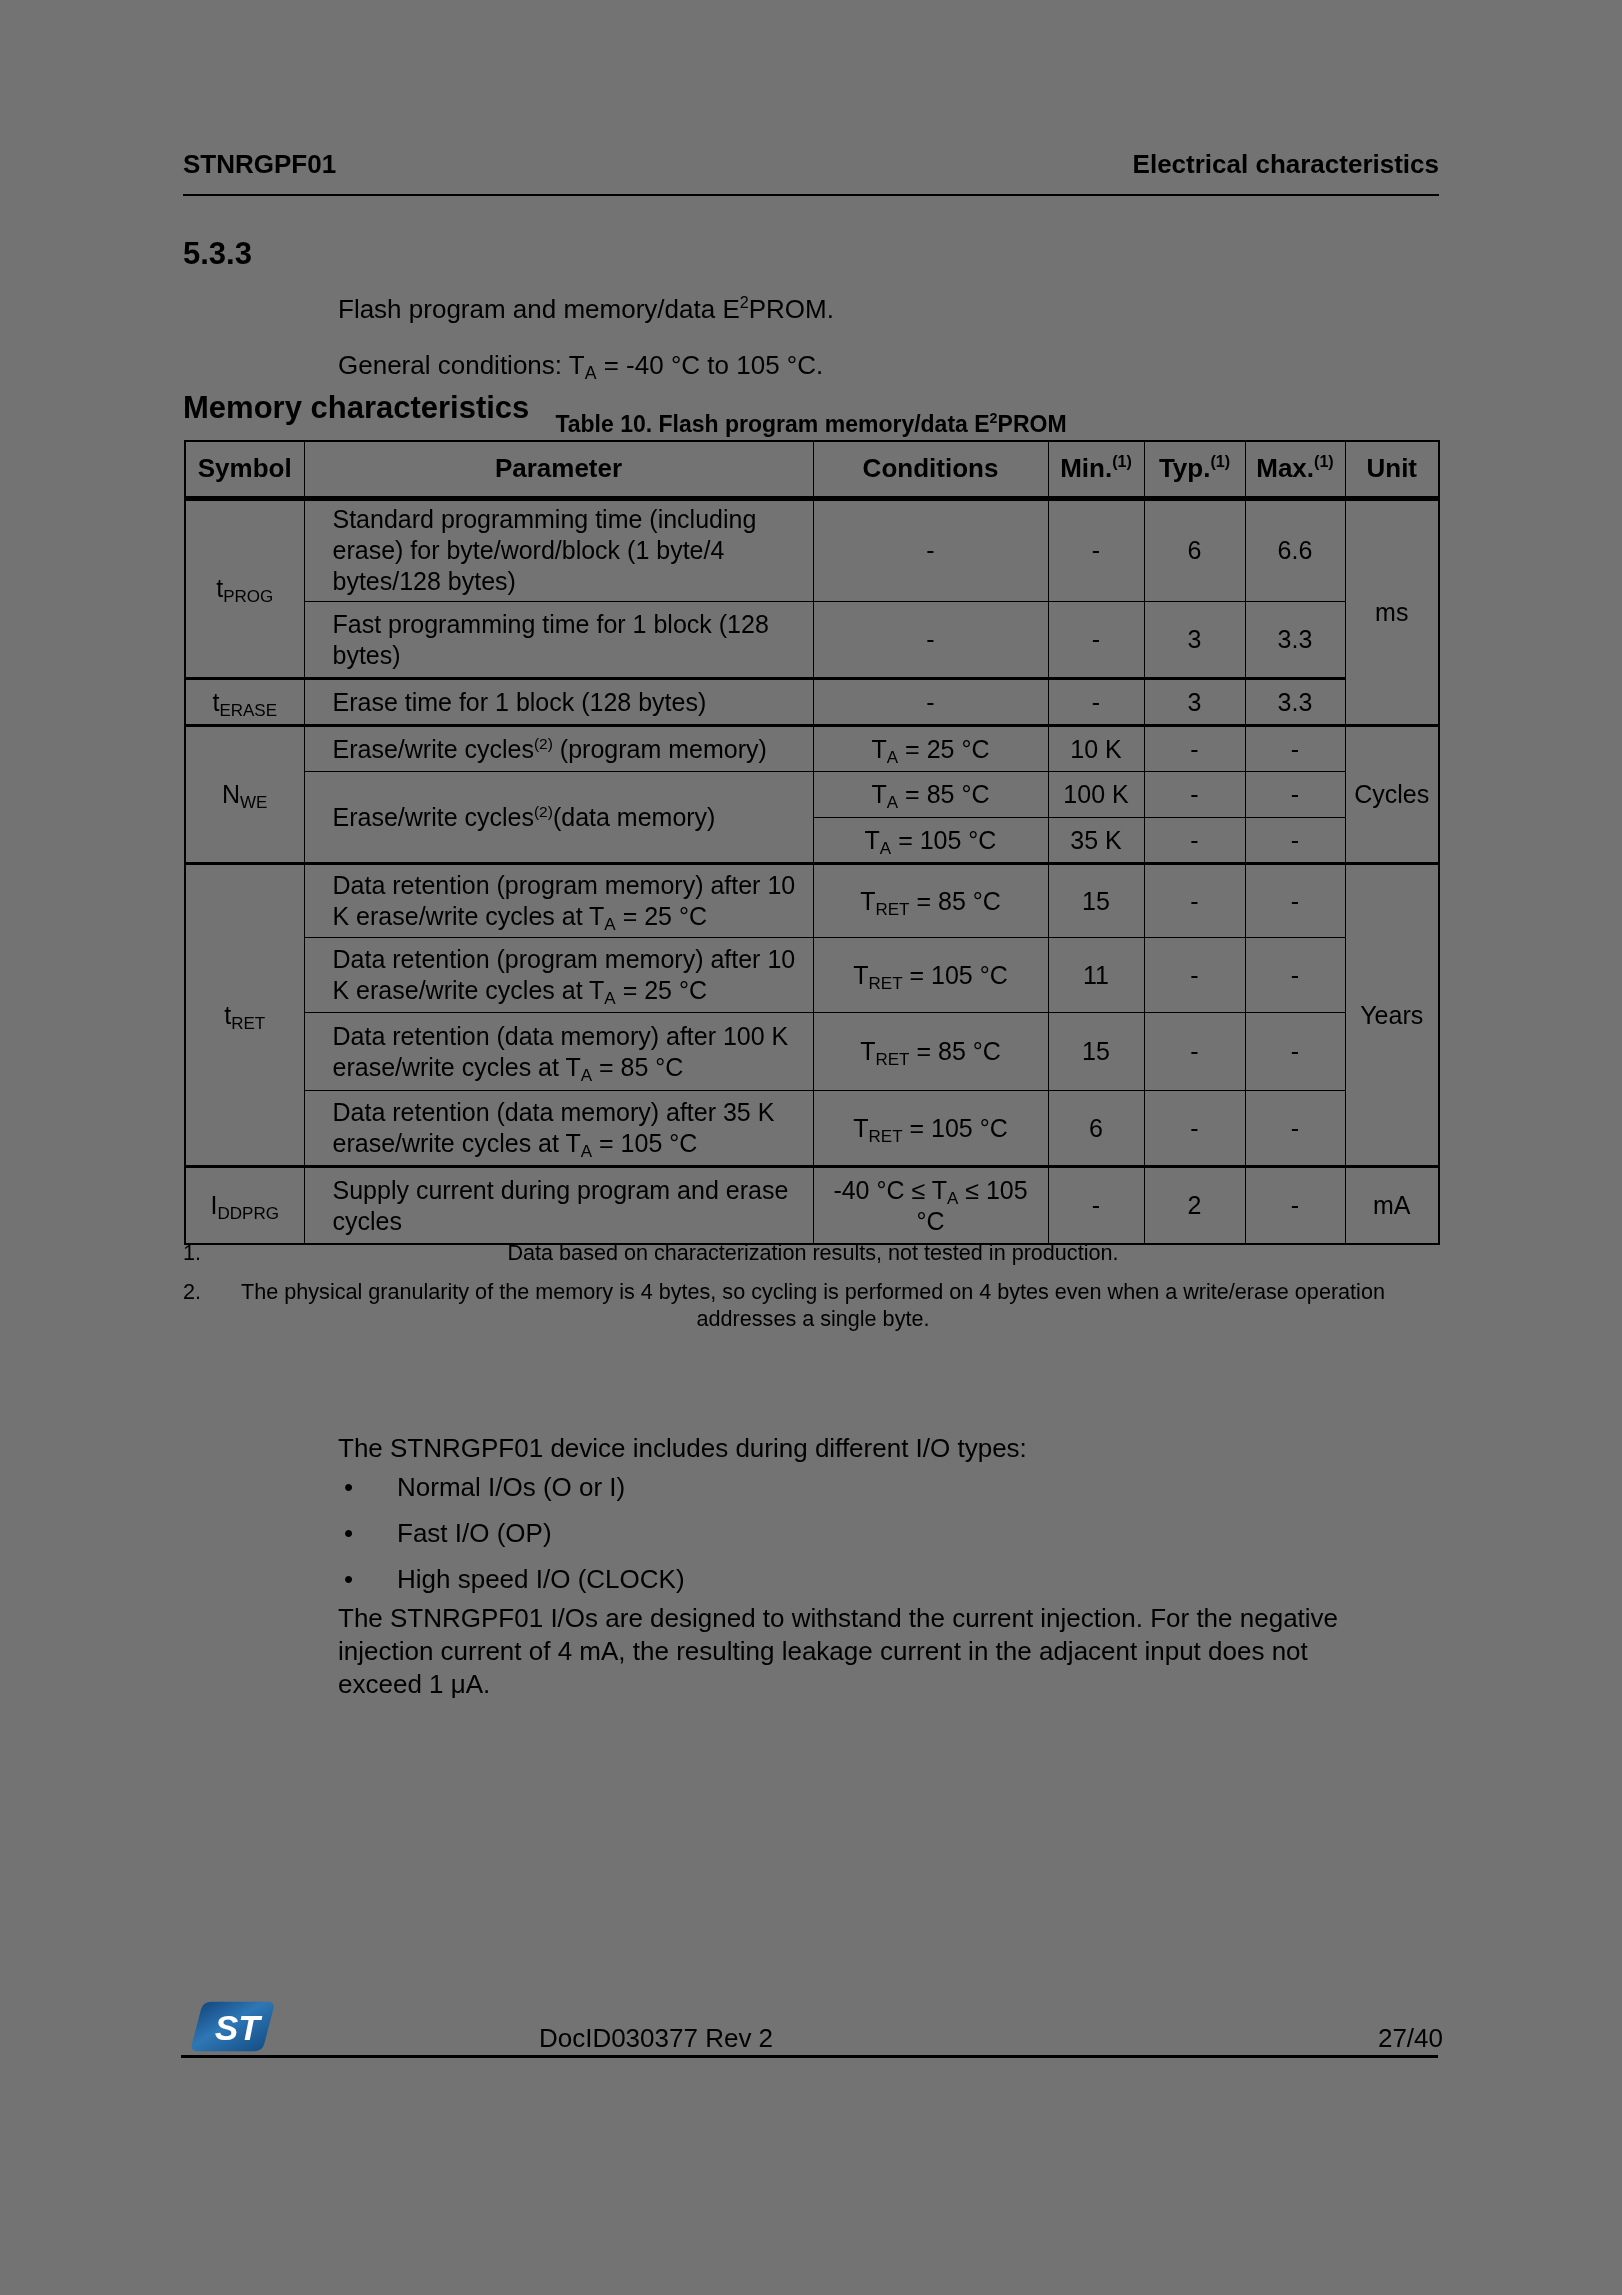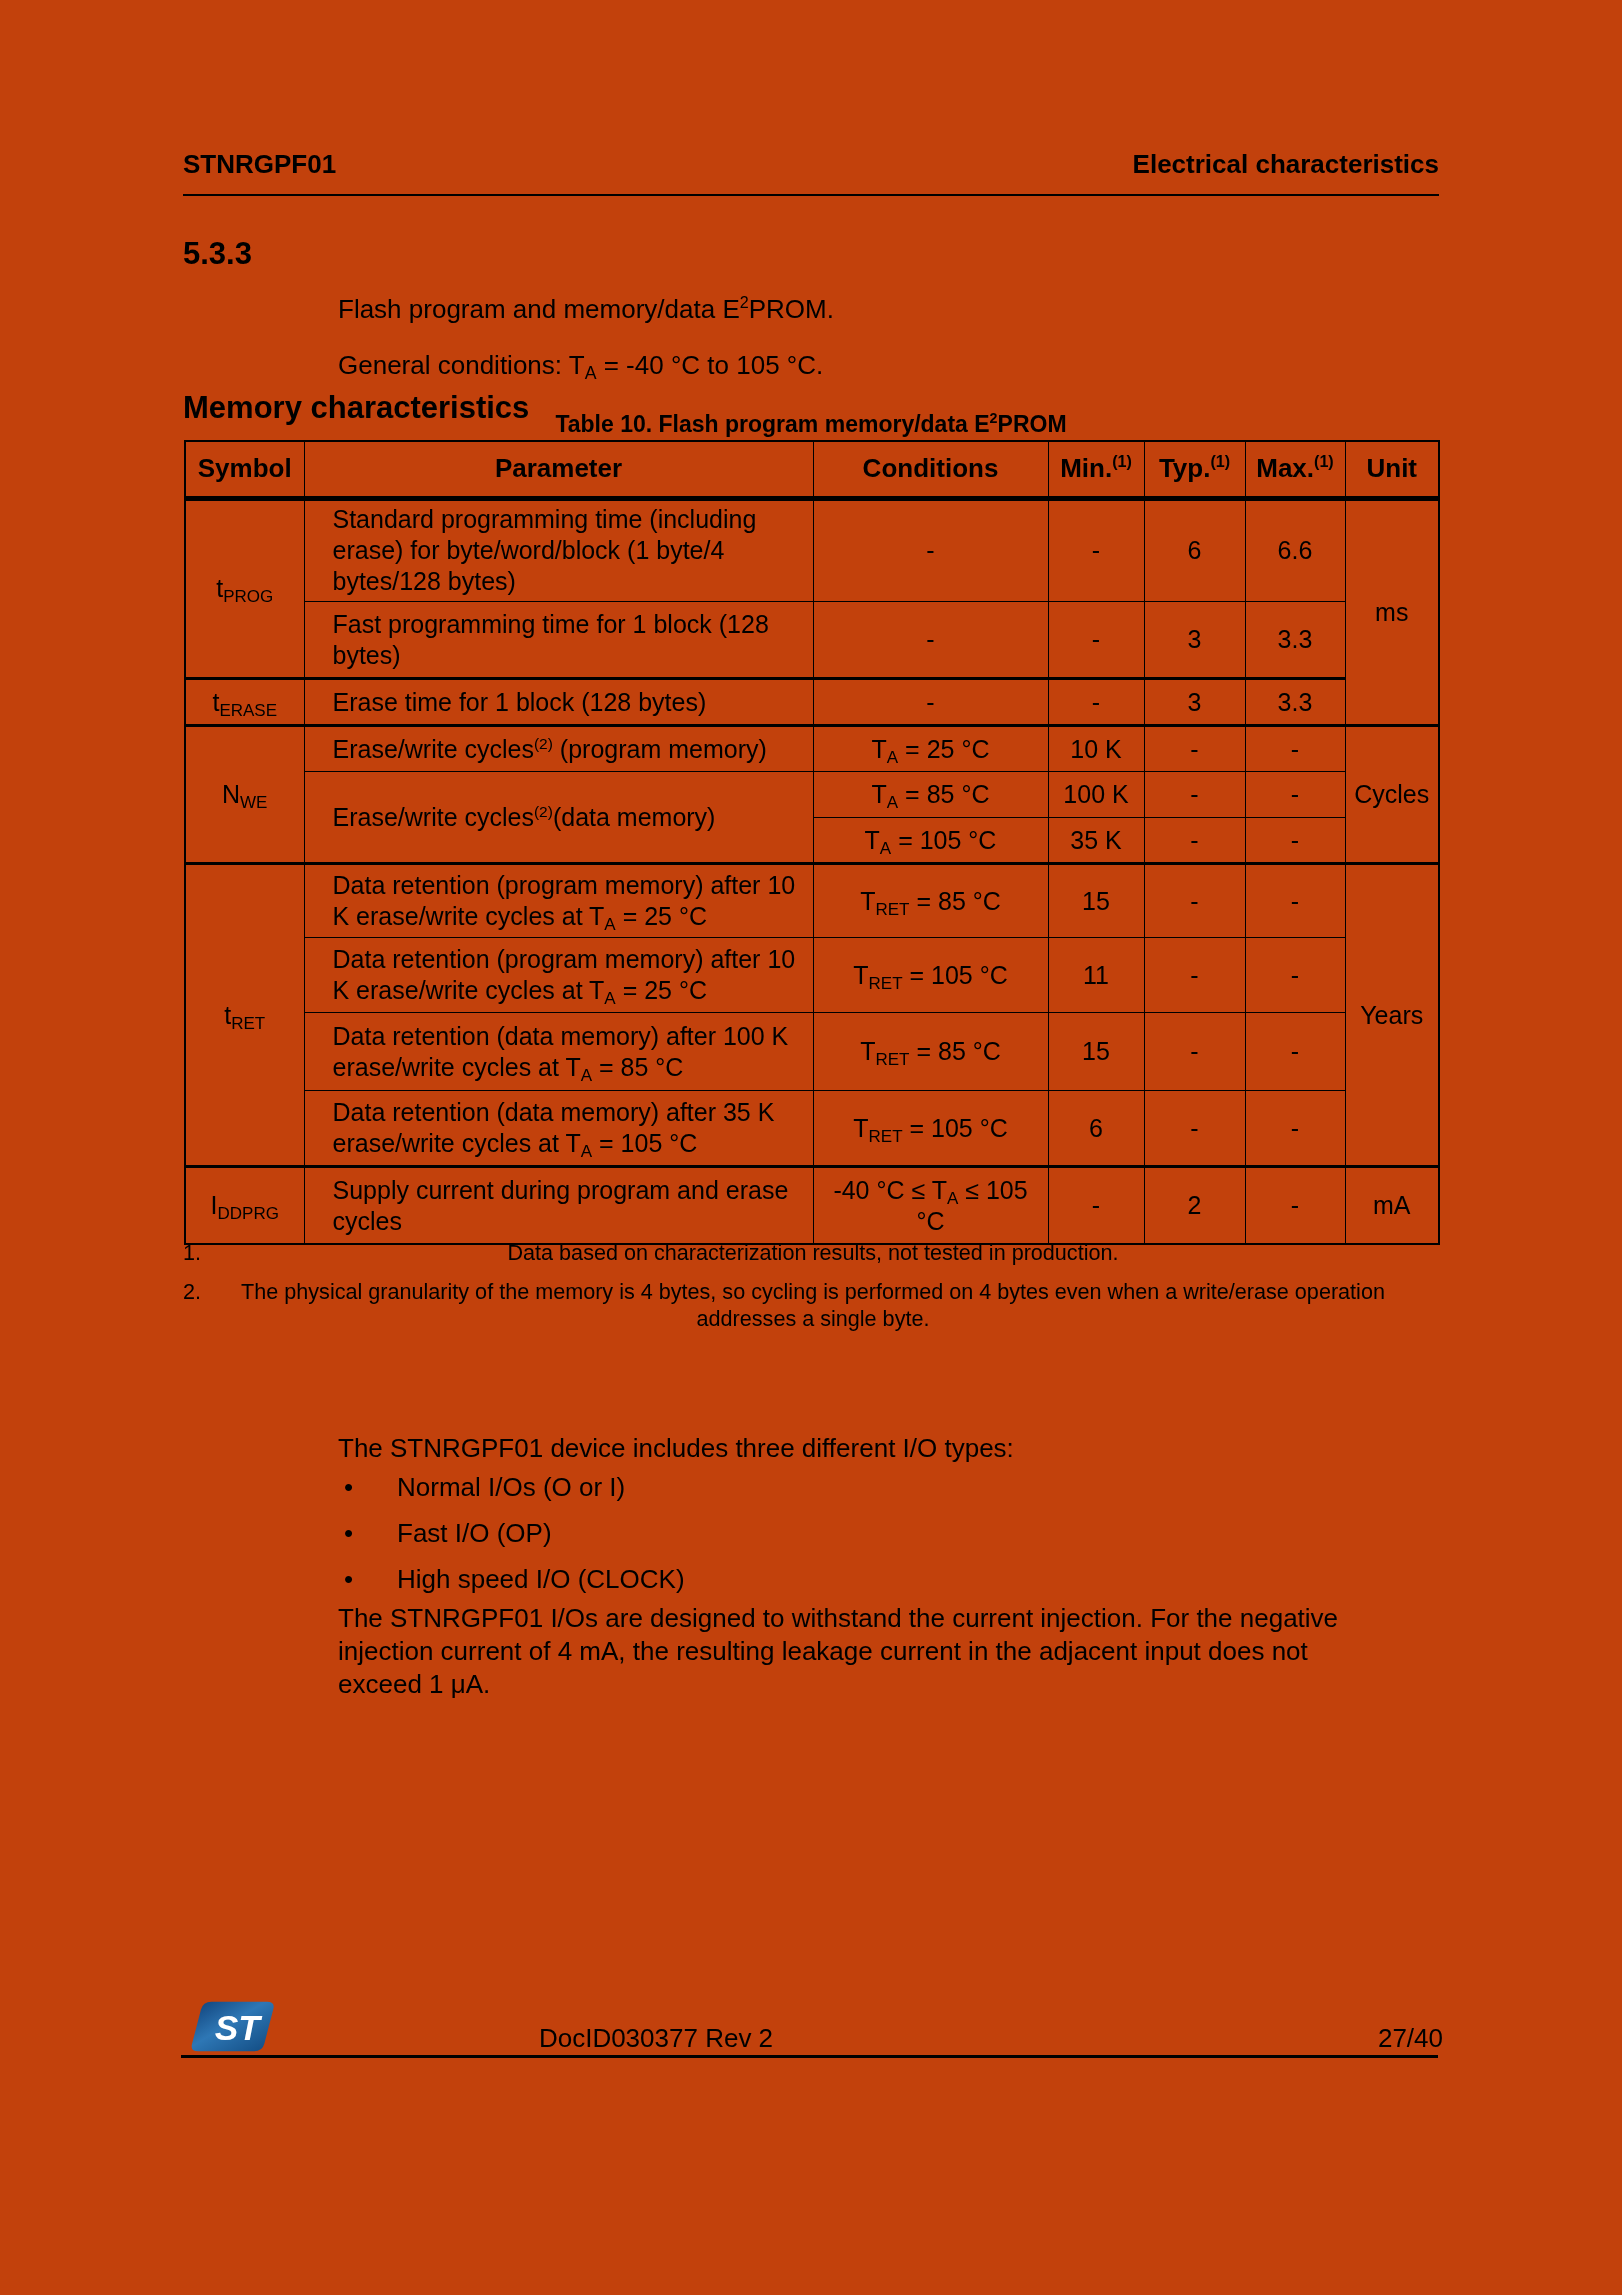--- a/index.html
+++ b/index.html
@@ -1,20 +1,20 @@
 <!DOCTYPE html>
 <html style="font-size:10.5px"><head>
 <meta charset="utf-8">
 <style>
   * { margin:0; padding:0; box-sizing:border-box; }
   html,body { background:#e8e8e8; }
   .page {
     position:relative;
     width:1622px; height:2295px;
-    background:#c2410c;
+    background:#737373;
     font-family:"Liberation Sans", sans-serif;
     color:#000;
     overflow:hidden;
   }
   
   .pg-header {
     position:absolute; left:183px; top:149px; width:1256px;
     display:flex; justify-content:space-between; align-items:flex-end;
     font-size:26px; font-weight:bold;
     padding-bottom:14.4px; border-bottom:2.6px solid #000;
@@ -221,21 +221,21 @@
       <span class="fnum">1.</span>
       <span class="ftext">Data based on characterization results, not tested in production.</span>
     </div>
     <div class="fnote">
       <span class="fnum">2.</span>
       <span class="ftext">The physical granularity of the memory is 4 bytes, so cycling is performed on 4 bytes even when a write/erase operation addresses a single byte.</span>
     </div>
   </div>
 
 
-  <div class="para p3">The STNRGPF01 device includes three different I/O types:</div>
+  <div class="para p3">The STNRGPF01 device includes during different I/O types:</div>
 
   <div class="bullets">
     <div class="li">
       <span class="dot">•</span>
       <span>Normal I/Os (O or I)</span>
     </div>
     <div class="li">
       <span class="dot">•</span>
       <span>Fast I/O (OP)</span>
     </div>

